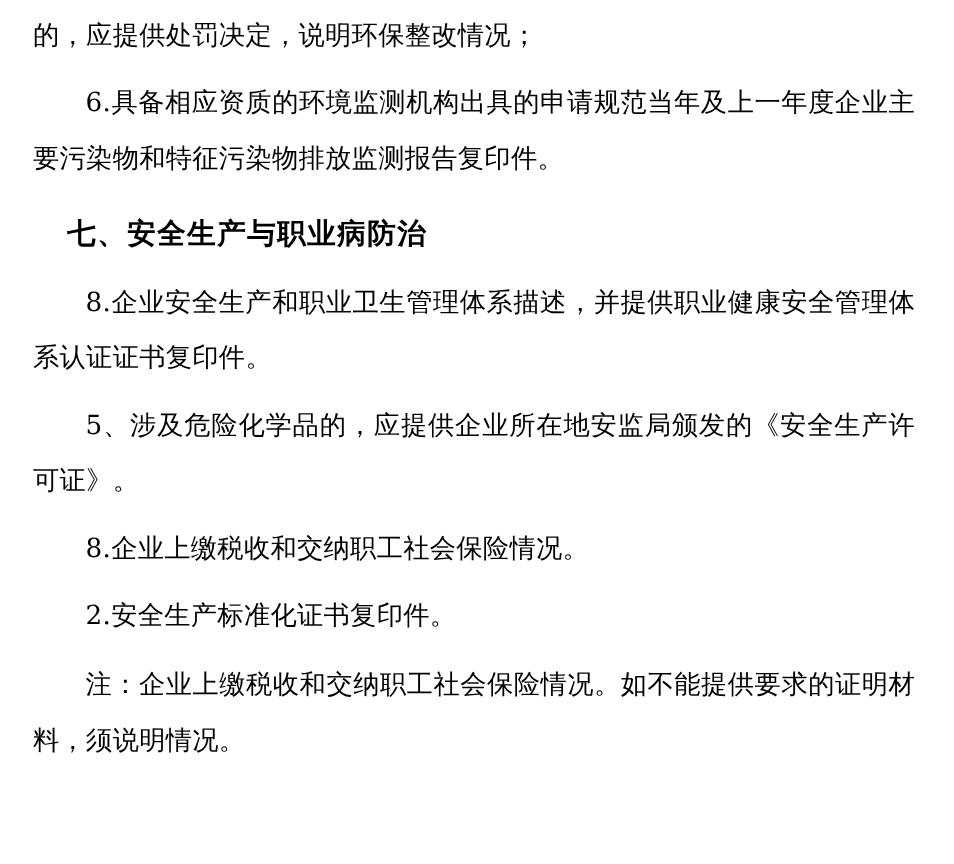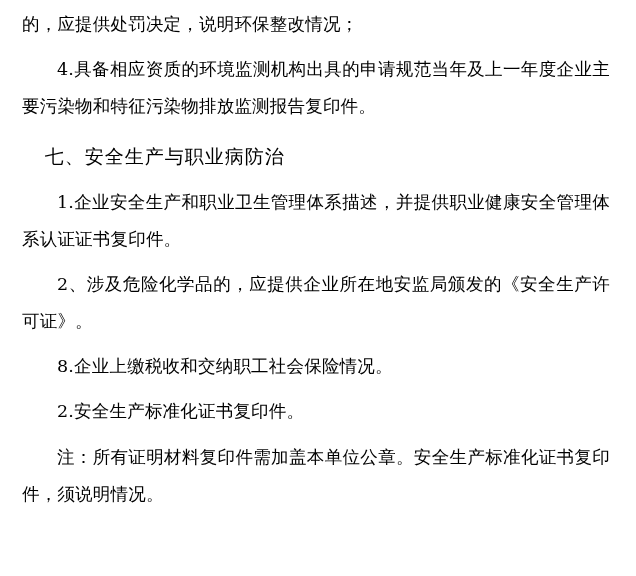--- a/index.html
+++ b/index.html
@@ -28,43 +28,43 @@
     text-align: justify;
     text-justify: inter-ideograph;
     margin: 0;
     white-space: pre-wrap;
   }
   .indent {
     text-indent: 2em;
   }
   .heading {
     font-size: 19px;
-    font-weight: normal;
+    font-weight: bold;
     line-height: 36px;
     letter-spacing: 1px;
     margin: 13px 0 10px 0;
     text-indent: 1.2em;
   }
   .gap-small { margin-top: 8px; }
   .gap-mid { margin-top: 9px; }
 </style>
 </head>
 <body>
 
 <div class="page">
 
   <p class="para">的，应提供处罚决定，说明环保整改情况；</p>
 
-  <p class="para indent gap-small">4.具备相应资质的环境监测机构出具的申请规范当年及上一年度企业主要污染物和特征污染物排放监测报告复印件。</p>
+  <p class="para indent gap-small">6.具备相应资质的环境监测机构出具的申请规范当年及上一年度企业主要污染物和特征污染物排放监测报告复印件。</p>
 
   <h2 class="heading">七、安全生产与职业病防治</h2>
 
-  <p class="para indent">1.企业安全生产和职业卫生管理体系描述，并提供职业健康安全管理体系认证证书复印件。</p>
+  <p class="para indent">8.企业安全生产和职业卫生管理体系描述，并提供职业健康安全管理体系认证证书复印件。</p>
 
-  <p class="para indent gap-small">2、涉及危险化学品的，应提供企业所在地安监局颁发的《安全生产许可证》。</p>
+  <p class="para indent gap-small">5、涉及危险化学品的，应提供企业所在地安监局颁发的《安全生产许可证》。</p>
 
   <p class="para indent gap-small">8.企业上缴税收和交纳职工社会保险情况。</p>
 
   <p class="para indent gap-small">2.安全生产标准化证书复印件。</p>
 
-  <p class="para indent gap-mid">注：所有证明材料复印件需加盖本单位公章。安全生产标准化证书复印件，须说明情况。</p>
+  <p class="para indent gap-mid">注：企业上缴税收和交纳职工社会保险情况。如不能提供要求的证明材料，须说明情况。</p>
 
 </div>
 
 </body></html>

